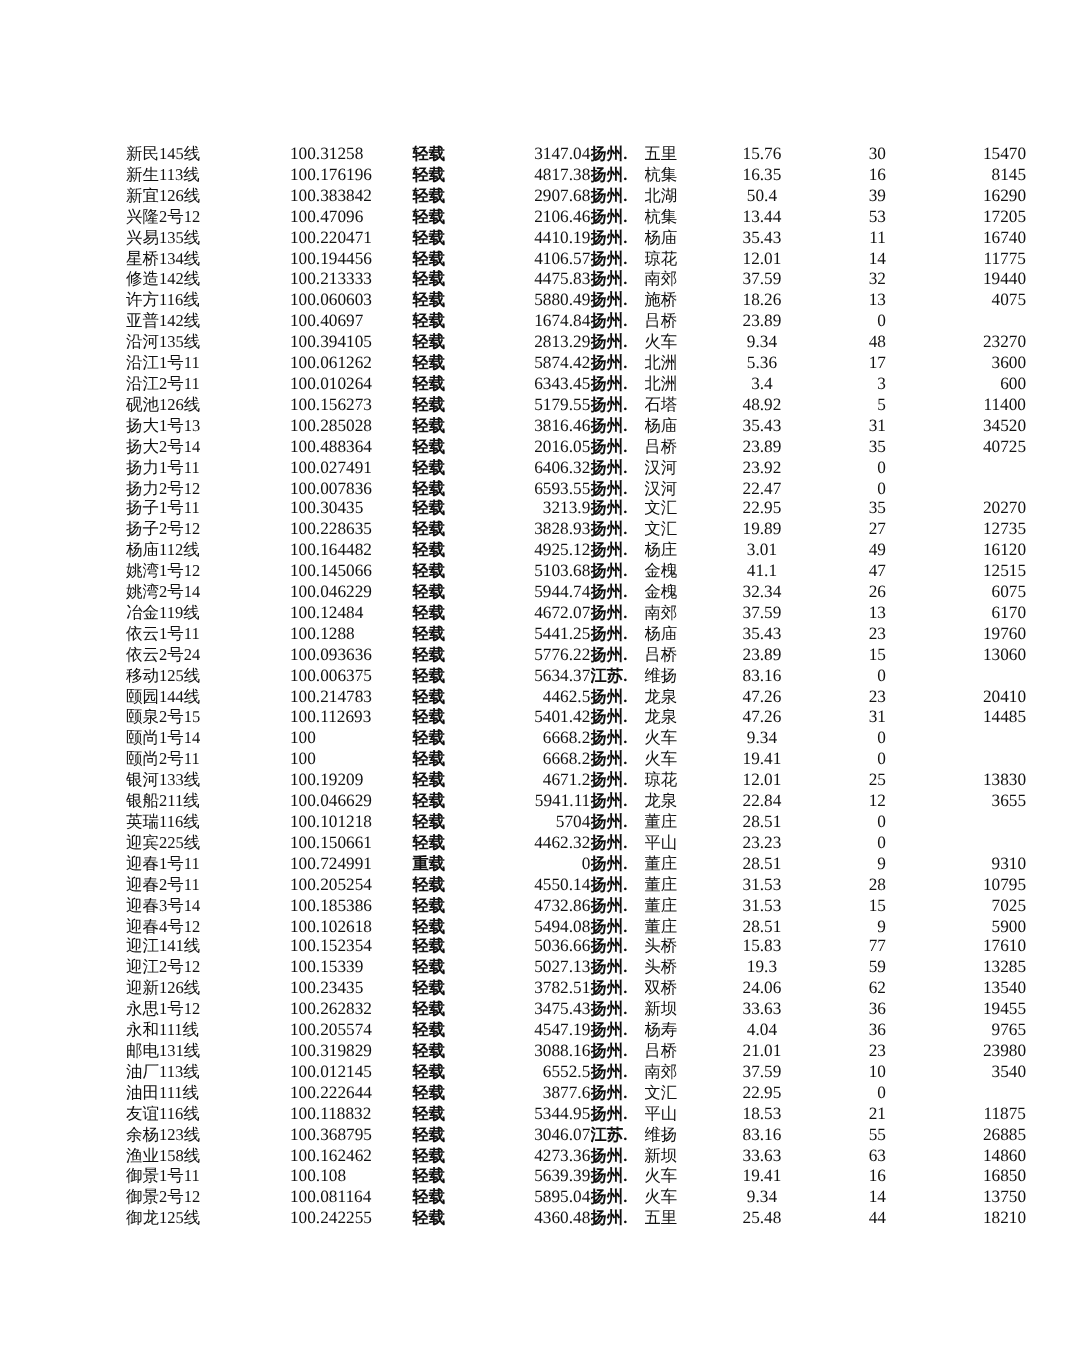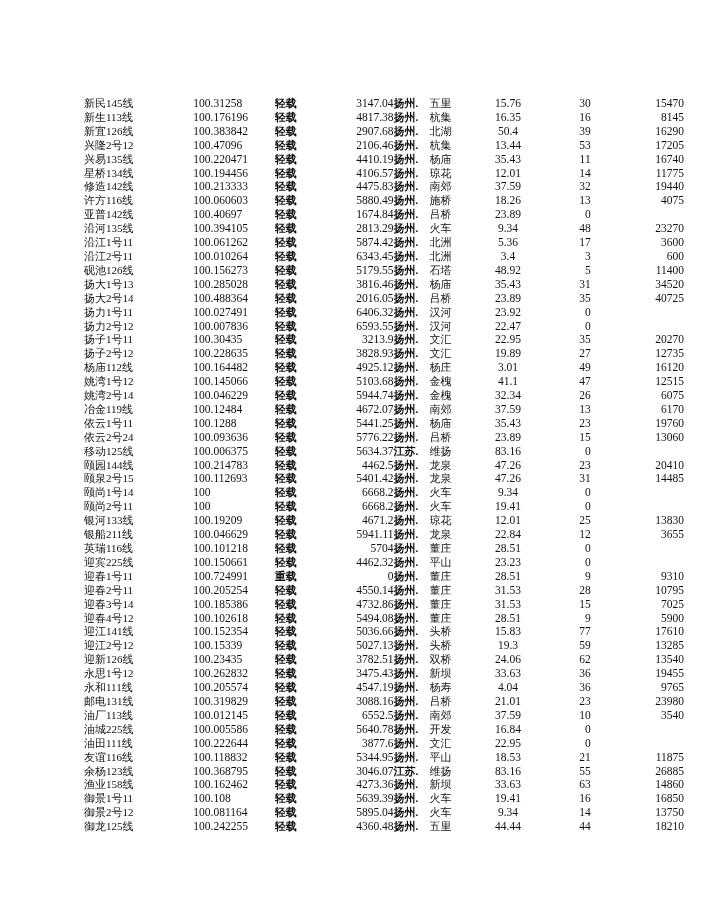--- a/index.html
+++ b/index.html
@@ -601,32 +601,20 @@
             <td class="c-val">0.012145</td>
             <td class="c-load cjk">轻载</td>
             <td class="c-amt">6552.5</td>
             <td class="c-city cjk">扬州.</td>
             <td class="c-dist cjk">南郊</td>
             <td class="c-rate">37.59</td>
             <td class="c-qty">10</td>
             <td class="c-total">3540</td>
           </tr>
           <tr>
-            <td class="c-name cjk">油城225线</td>
-            <td class="c-num">10</td>
-            <td class="c-val">0.005586</td>
-            <td class="c-load cjk">轻载</td>
-            <td class="c-amt">5640.78</td>
-            <td class="c-city cjk">扬州.</td>
-            <td class="c-dist cjk">开发</td>
-            <td class="c-rate">16.84</td>
-            <td class="c-qty">0</td>
-            <td class="c-total"></td>
-          </tr>
-          <tr>
             <td class="c-name cjk">油田111线</td>
             <td class="c-num">10</td>
             <td class="c-val">0.222644</td>
             <td class="c-load cjk">轻载</td>
             <td class="c-amt">3877.6</td>
             <td class="c-city cjk">扬州.</td>
             <td class="c-dist cjk">文汇</td>
             <td class="c-rate">22.95</td>
             <td class="c-qty">0</td>
             <td class="c-total"></td>
@@ -692,20 +680,20 @@
             <td class="c-total">13750</td>
           </tr>
           <tr>
             <td class="c-name cjk">御龙125线</td>
             <td class="c-num">10</td>
             <td class="c-val">0.242255</td>
             <td class="c-load cjk">轻载</td>
             <td class="c-amt">4360.48</td>
             <td class="c-city cjk">扬州.</td>
             <td class="c-dist cjk">五里</td>
-            <td class="c-rate">44.44</td>
+            <td class="c-rate">25.48</td>
             <td class="c-qty">44</td>
             <td class="c-total">18210</td>
           </tr>
         </tbody>
     </table>
   </div>
 </div>
 
 </body></html>

